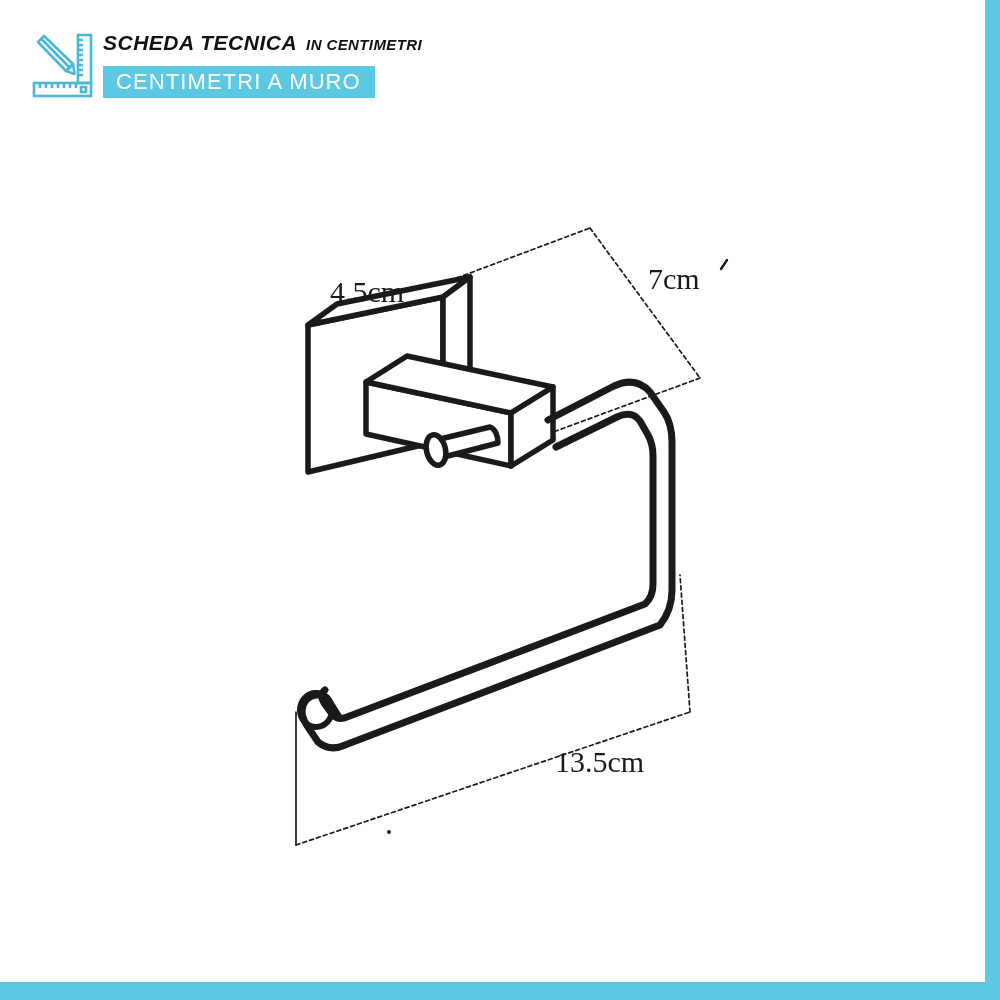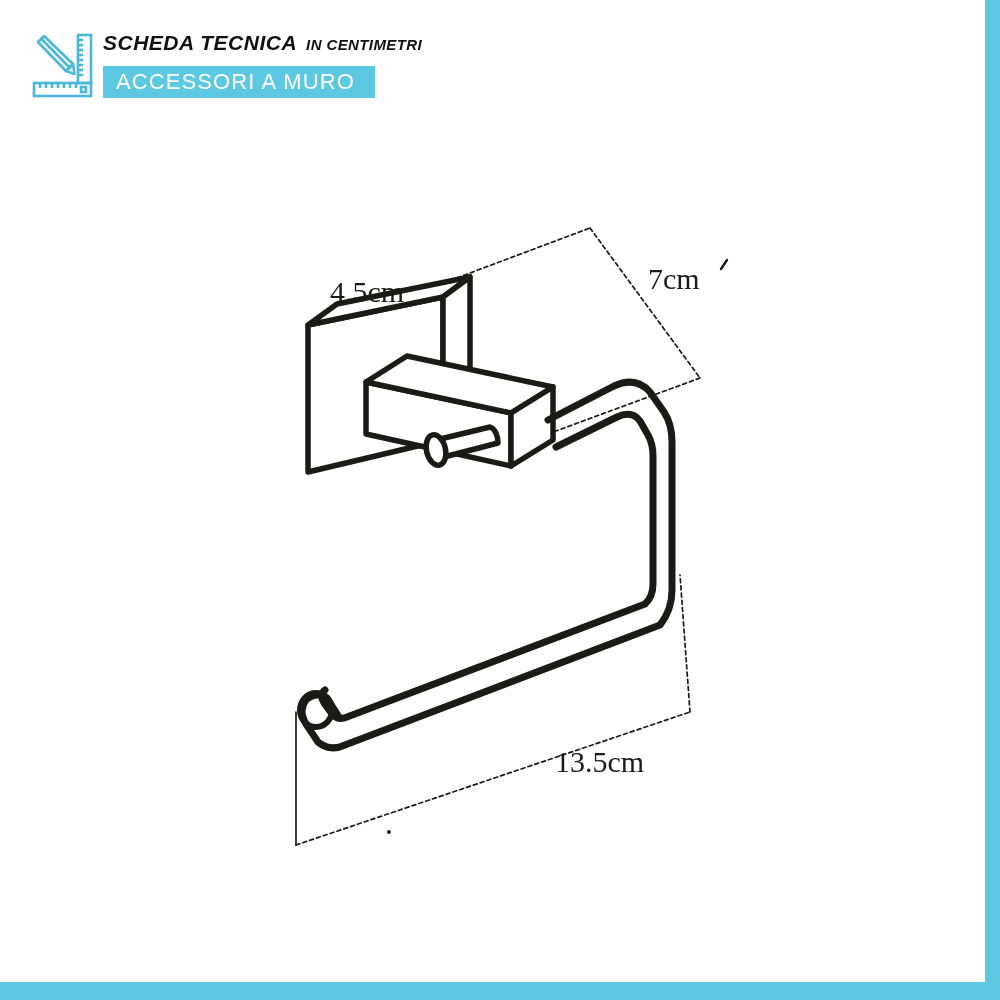--- a/index.html
+++ b/index.html
@@ -146,21 +146,21 @@
           <rect x="53" y="57" width="5" height="5"></rect>
         </g>
       </svg>
     </div>
 
     <div class="header-text-block">
       <div class="title-line">
         <span class="title-main">SCHEDA TECNICA</span><span class="title-sub">IN CENTIMETRI</span>
       </div>
       <div class="banner">
-        <span class="banner-text">ACCESSORI A MURO</span>
+        <span class="banner-text">CENTIMETRI A MURO</span>
       </div>
     </div>
   </div>
 
   <div class="drawing">
 
     <svg width="1000" height="1000" viewBox="0 0 1000 1000">
 
       <g stroke="#1a1a18" stroke-width="1.7" fill="none" stroke-dasharray="4 3.2" stroke-linecap="round">
 

